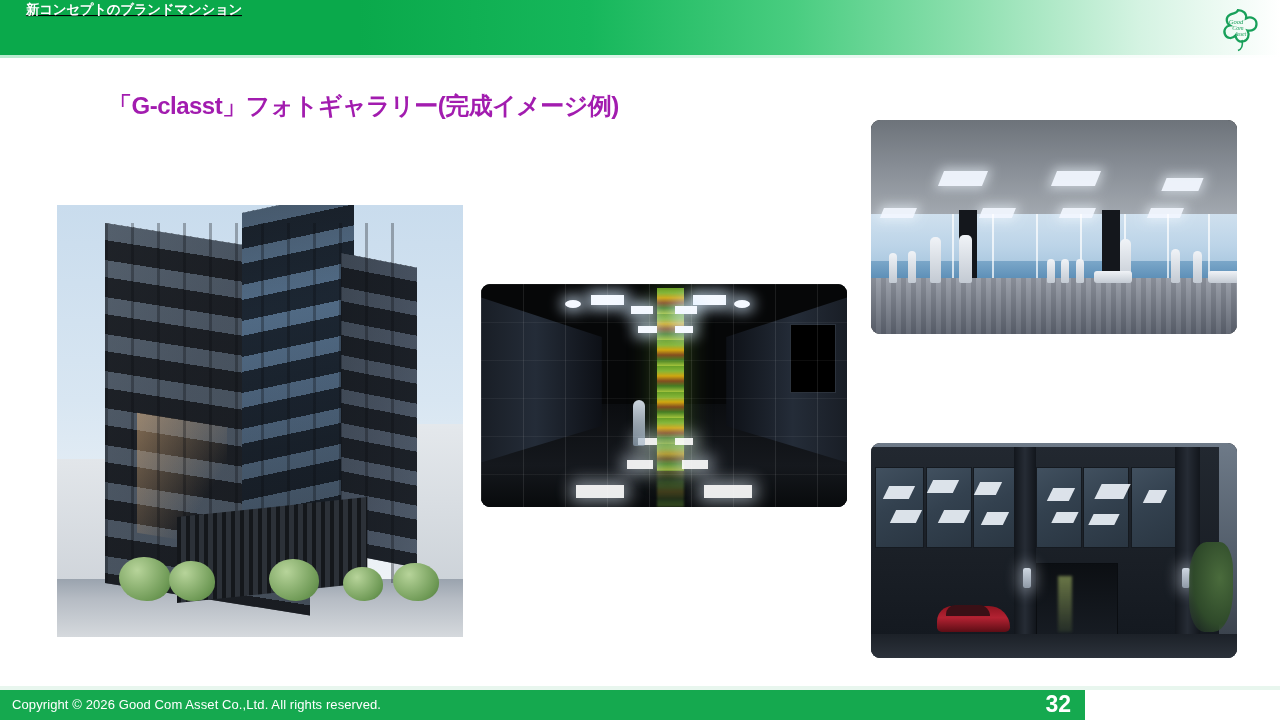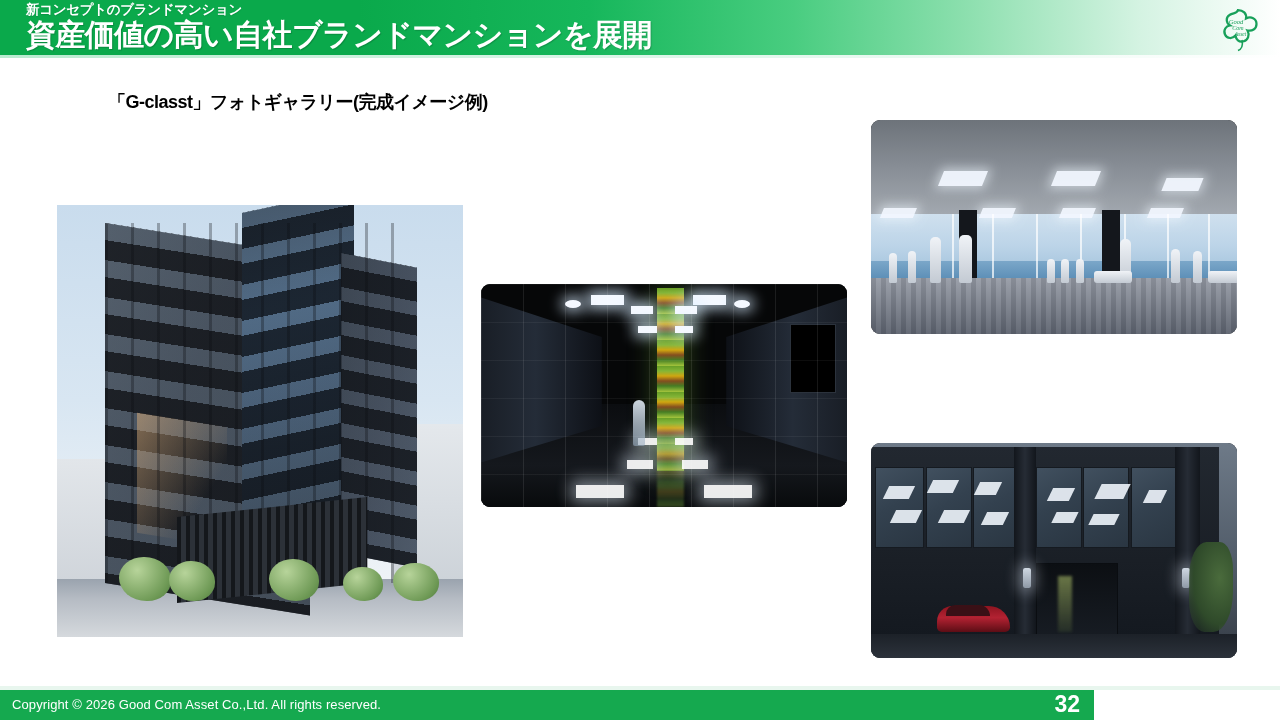--- a/index.html
+++ b/index.html
@@ -28,20 +28,21 @@
         #49cd80 62%,
         #8fe0b0 76%,
         #d4f3e2 89%,
         #ffffff 100%);
   }
   .header-text-wrap {
     position: absolute;
     left: 26px;
     top: 2px;
     width: 900px;
+    text-decoration: underline;
   }
   .header-kicker {
     font-size: 13.5px;
     font-weight: bold;
     color: #ffffff;
     letter-spacing: -0.3px;
     line-height: 15px;
     white-space: nowrap;
     text-shadow: 0 1px 1px rgba(0,0,0,0.13);
   }
@@ -71,23 +72,23 @@
     top: 4px;
     width: 52px;
     height: 50px;
   }
 
   
   .subtitle {
     position: absolute;
     left: 108px;
     top: 90px;
-    font-size: 18px;
+    font-size: 24px;
     font-weight: bold;
-    color: #000000;
+    color: #a21caf;
     letter-spacing: -0.5px;
     white-space: nowrap;
   }
 
   
   .photo {
     position: absolute;
     overflow: hidden;
     background: #101214;
   }
@@ -350,21 +351,20 @@
     background: radial-gradient(ellipse at 70% 40%, #4a6b3c 0%, #2f4a2a 60%, rgba(20,30,18,0) 100%);
     border-radius: 40% 30% 45% 35%;
   }
 
   
   .slide-footer {
     position: absolute;
     left: 0; top: 690px;
     width: 1085px; height: 30px;
     background: #15a94f;
-    padding-left: 9px;
   }
   .footer-copyright {
     position: absolute;
     left: 12px; top: 7px;
     font-size: 13px;
     color: #ffffff;
     letter-spacing: 0.1px;
     white-space: nowrap;
   }
   .footer-page {
@@ -380,21 +380,20 @@
     width: 1280px; height: 4px;
     background: #e8f6ee;
   }
 </style>
 </head>
 <body>
 
 <div class="slide-header">
   <div class="header-text-wrap">
     <div class="header-kicker">新コンセプトのブランドマンション</div>
-    <div class="header-title">資産価値の高い自社ブランドマンションを展開</div>
   </div>
 </div>
 <div class="header-underline"></div>
 
 <div class="logo">
   <svg viewBox="0 0 100 100" width="52" height="50" aria-hidden="true">
     <g fill="none" stroke="#18a05a" stroke-width="4.5">
       <path d="M50 12
                C 60 12, 68 19, 66 29
                C 76 24, 87 29, 87 40

